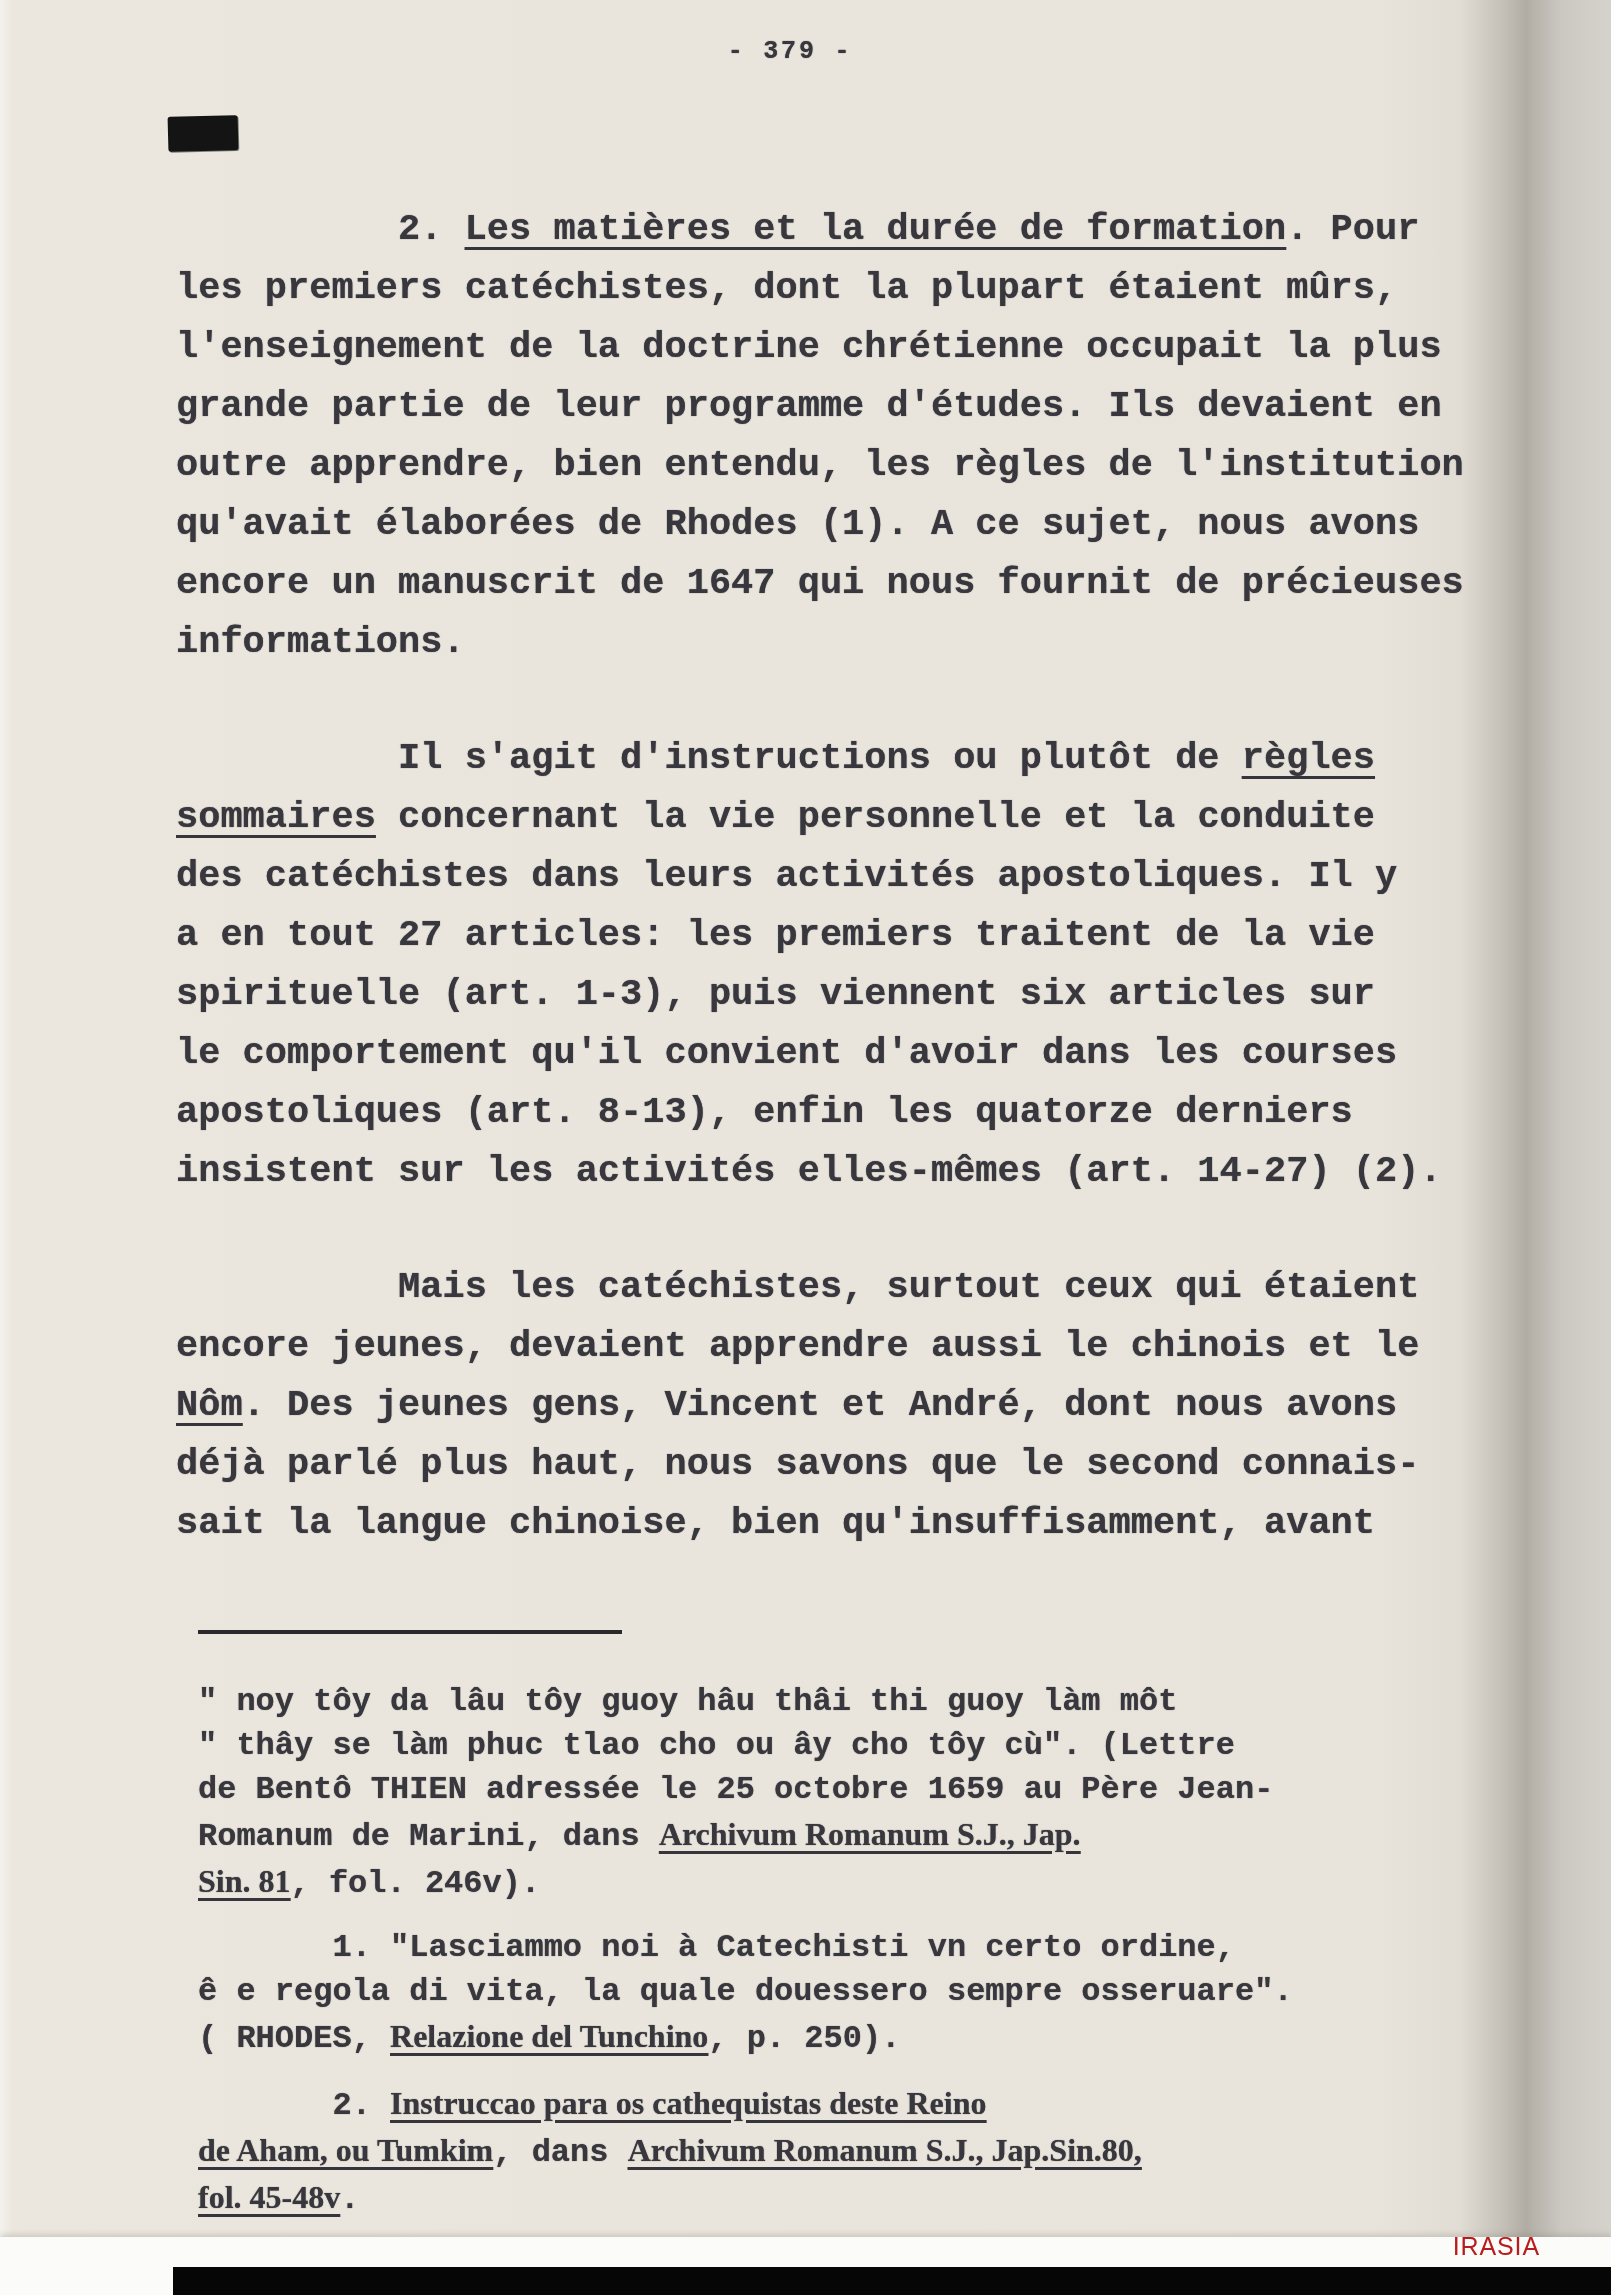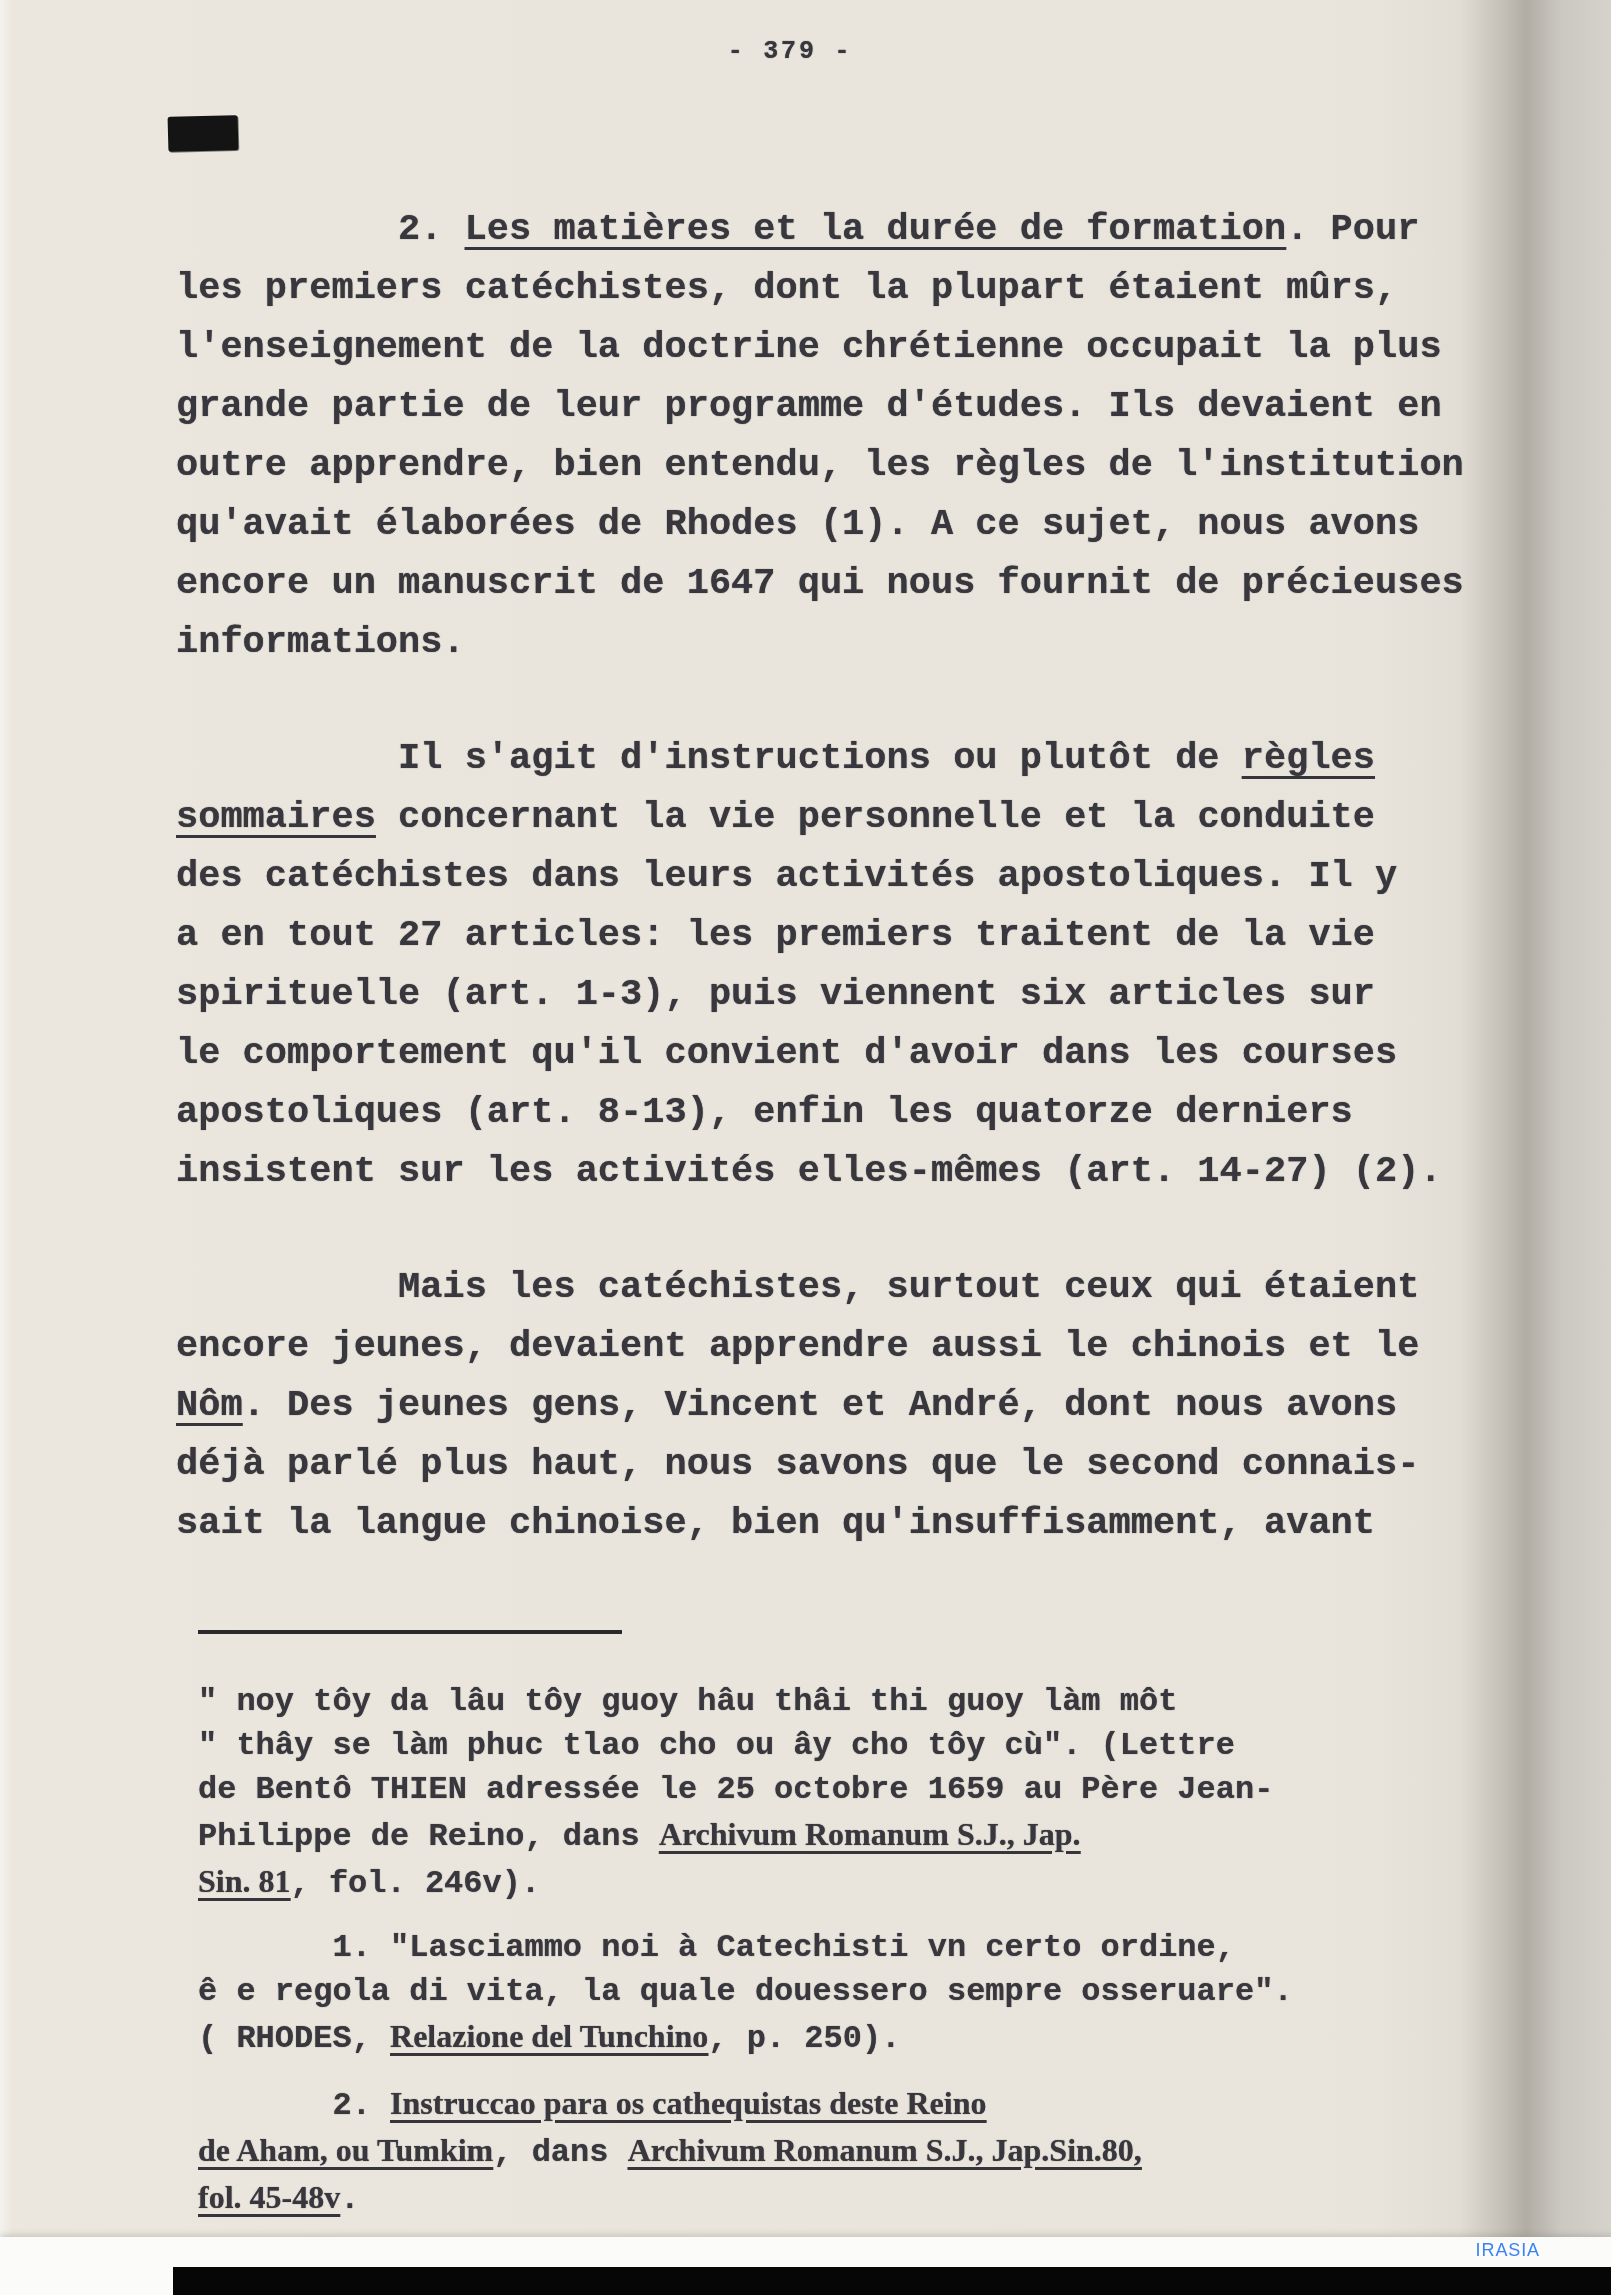--- a/index.html
+++ b/index.html
@@ -63,21 +63,21 @@
     font-family:Liberation Serif, serif;
   }
   .bottom-strip {
     position:absolute; left:0; bottom:0; width:100%; height:59px;
     background:#fbfbf9;
     box-shadow:0 -2.8px 5.5px rgba(120,115,105,.25);
   }
   .watermark {
     position:absolute; right:72px; bottom:35px;
     font-family:"Liberation Sans",sans-serif;
-    font-size:18px; color:#3b82f6; letter-spacing:0.9px;
+    font-size:25px; color:#b91c1c; letter-spacing:0.9px;
   }
   .black-bar {
     position:absolute; left:173px; right:0; bottom:0; height:29px;
     background:#060606;
   }
 </style>
 </head>
 <body style="--ink: #38373d; --paper: #e9e5dc;">
 
 <div class="scan">
@@ -115,21 +115,21 @@
         <div class="tline"><span>sait la langue chinoise, bien qu'insuffisamment, avant</span></div>
       </div>
 
     <div class="fn-rule"></div>
 
     <div class="fn-block">
       <div class="fn-para">
           <div class="tline"><span>" noy tôy da lâu tôy guoy hâu thâi thi guoy làm môt</span></div>
           <div class="tline"><span>" thây se làm phuc tlao cho ou ây cho tôy cù". (Lettre</span></div>
           <div class="tline"><span>de Bentô THIEN adressée le 25 octobre 1659 au Père Jean-</span></div>
-          <div class="tline"><span>Philippe de Reino, dans </span><span class="u">Archivum Romanum S.J., Jap.</span></div>
+          <div class="tline"><span>Romanum de Marini, dans </span><span class="u">Archivum Romanum S.J., Jap.</span></div>
           <div class="tline"><span class="u">Sin. 81</span><span>, fol. 246v).</span></div>
         </div>
       <div class="fn-para">
           <div class="tline"><span>       1. "Lasciammo noi à Catechisti vn certo ordine,</span></div>
           <div class="tline"><span>ê e regola di vita, la quale douessero sempre osseruare".</span></div>
           <div class="tline"><span>( RHODES, </span><span class="u">Relazione del Tunchino</span><span>, p. 250).</span></div>
         </div>
       <div class="fn-para">
           <div class="tline"><span>       2. </span><span class="u">Instruccao para os cathequistas deste Reino</span></div>
           <div class="tline"><span class="u">de Aham, ou Tumkim</span><span>, dans </span><span class="u">Archivum Romanum S.J., Jap.Sin.80,</span></div>

